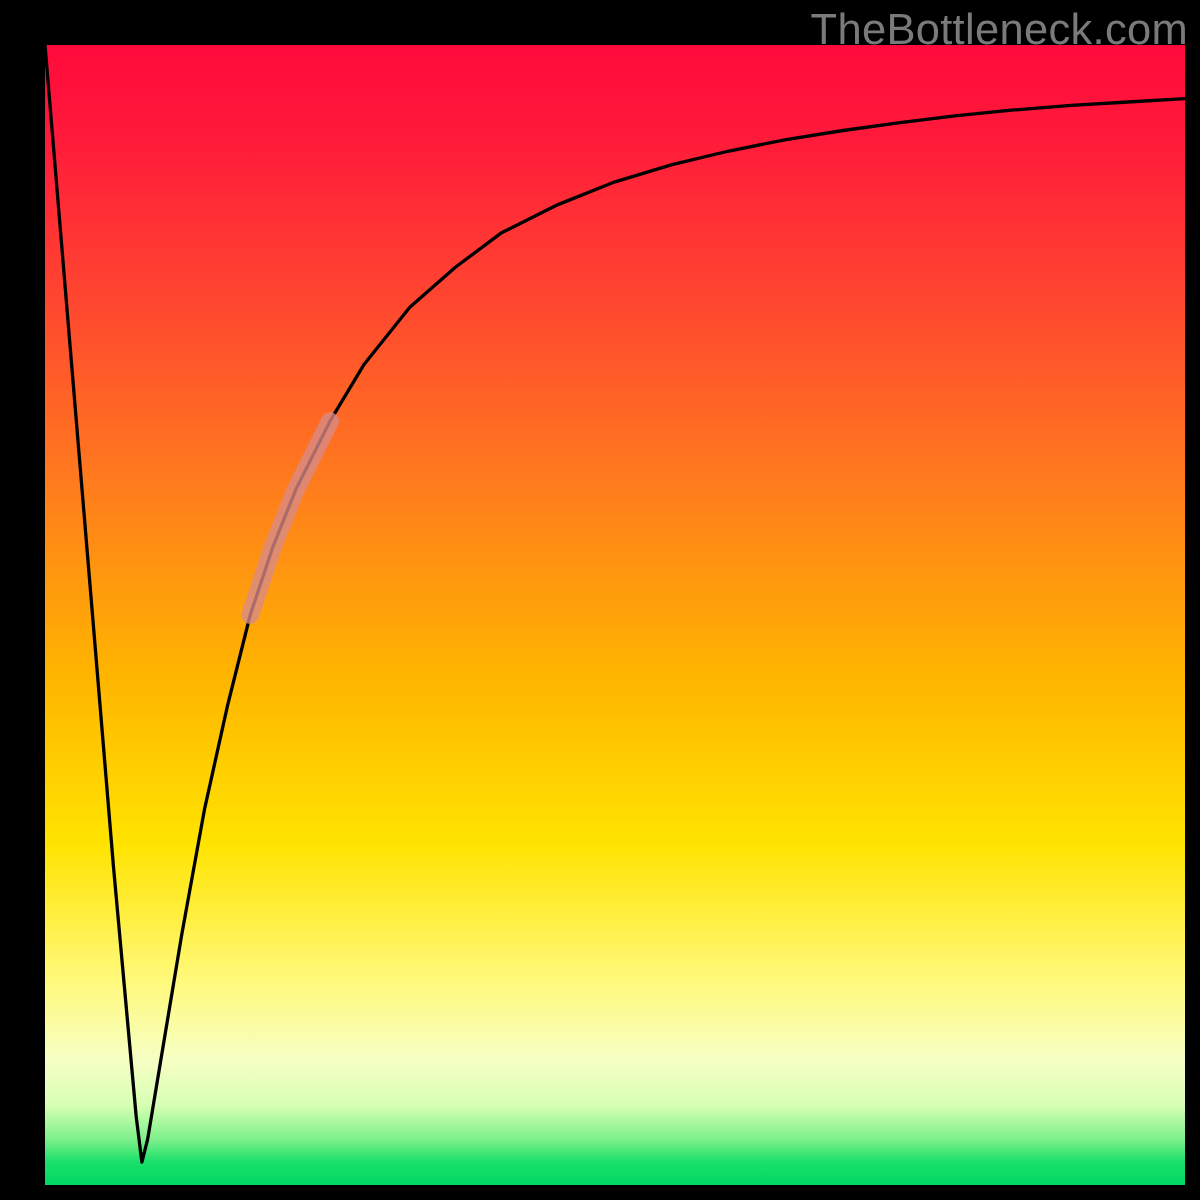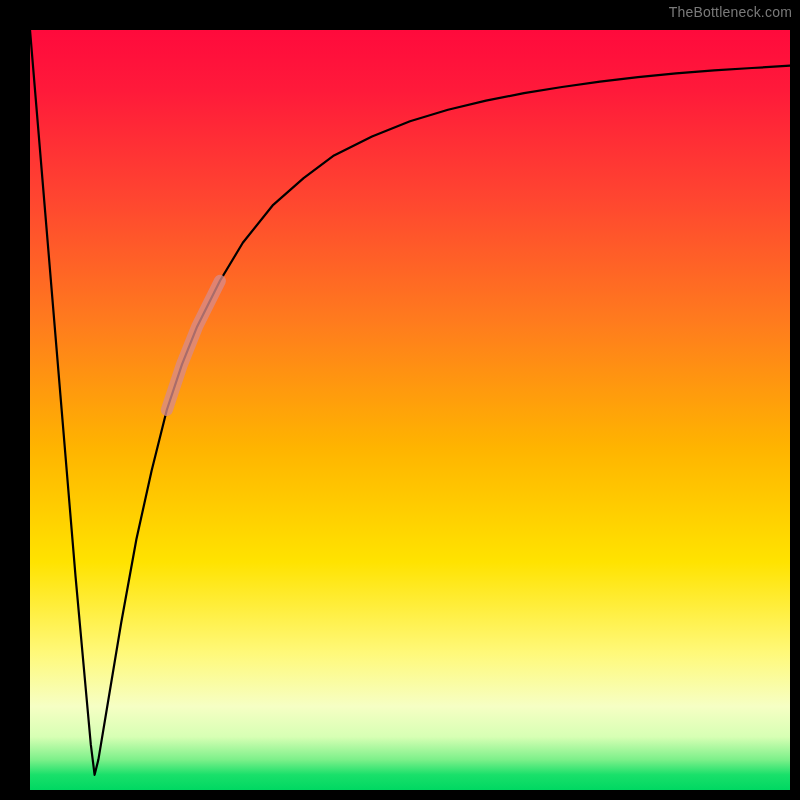--- a/index.html
+++ b/index.html
@@ -45,21 +45,21 @@
     top: 0;
     width: 760px;
     height: 760px;
     pointer-events: none;
   }
   .watermark {
     position: absolute;
     top: 4px;
     right: 8px;
     color: #7a7a7a;
-    font-size: 14px;
+    font-size: 29px;
     letter-spacing: 0.2px;
     user-select: none;
   }
 </style>
 </head>
 <body>
 
 <div class="frame">
 
   <div class="watermark">TheBottleneck.com</div>

